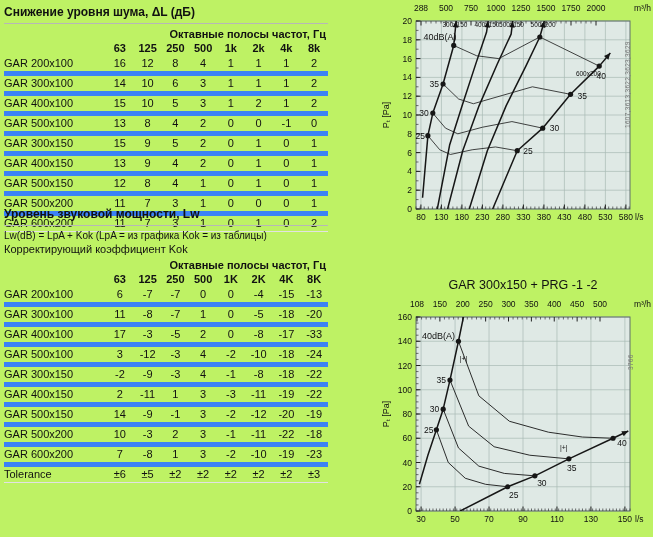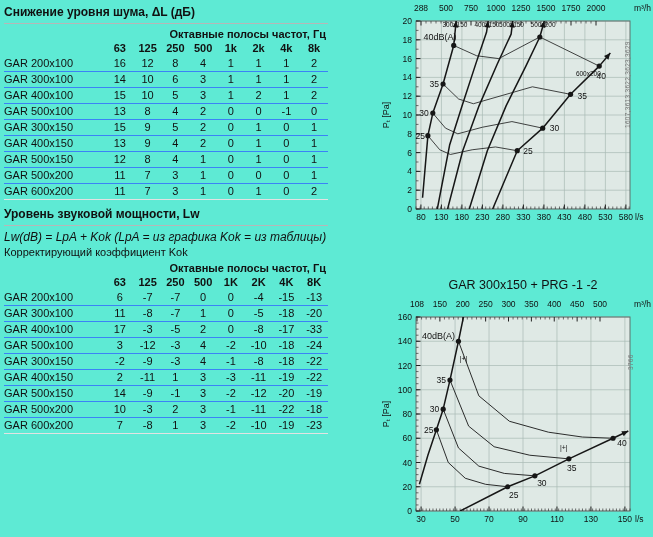--- a/index.html
+++ b/index.html
@@ -1,31 +1,31 @@
 <!DOCTYPE html>
 <html><head>
 <meta charset="utf-8">
 <style>
   html,body{margin:0;padding:0;background:#fff;}
-  .page{position:relative;width:653px;height:537px;background:#5eead4;overflow:hidden;
+  .page{position:relative;width:653px;height:537px;background:#bef264;overflow:hidden;
         font-family:"Liberation Sans",sans-serif;color:#111;}
   .sec{position:absolute;left:4px;width:324px;}
   .sec1{top:2px;}
   .sec2{top:204px;}
   .sec-title{font-size:12px;font-weight:bold;padding:3px 0 4px 0;border-bottom:1px solid #b7b7b7;}
-  .formula{font-size:12px;padding-top:4px;font-style:italic;}
+  .formula{font-size:10px;padding-top:4px;}
   .subtitle{font-size:11px;padding-top:2px;}
   .band{font-size:11px;font-weight:bold;text-align:right;padding:4px 2px 0 0;}
   table.tbl{width:100%;border-collapse:collapse;table-layout:fixed;margin-top:1px;border-bottom:1px solid #e2e2e2;}
   table.tbl col.labelcol{width:102px;}
   table.tbl th,table.tbl td{font-size:11px;padding:1px 0;line-height:13px;}
   table.tbl thead th{font-weight:bold;text-align:center;}
   table.tbl tbody th{font-weight:normal;text-align:left;}
   table.tbl td{text-align:center;}
-  table.tbl tbody tr{border-top:1px solid #3b82f6;}
+  table.tbl tbody tr{border-top:5px solid #3b82f6;}
   table.tbl tbody tr:first-child{border-top:none;}
   .chart{position:absolute;left:380px;}
   #chart1{top:0px;}
   #chart2{top:274px;}
   .vnote{position:absolute;font-size:6.5px;color:#777;writing-mode:vertical-rl;transform:rotate(180deg);letter-spacing:0.3px;}
   .vnote1{left:624px;top:28px;height:100px;}
   .vnote2{left:627px;top:330px;height:40px;}
 </style>
 </head>
 <body>
@@ -286,20 +286,31 @@
           <tr>
             <th>GAR 600x200</th>
             <td>7</td>
             <td>-8</td>
             <td>1</td>
             <td>3</td>
             <td>-2</td>
             <td>-10</td>
             <td>-19</td>
             <td>-23</td>
+          </tr>
+          <tr>
+            <th>Tolerance</th>
+            <td>±6</td>
+            <td>±5</td>
+            <td>±2</td>
+            <td>±2</td>
+            <td>±2</td>
+            <td>±2</td>
+            <td>±2</td>
+            <td>±3</td>
           </tr>
         </tbody>
       </table>
   </section>
 
   <svg id="chart1" class="chart" width="273" height="252">
       <defs>
         <clipPath id="chart1-clip">
           <rect x="36" y="21" width="214" height="188"></rect>
         </clipPath>

